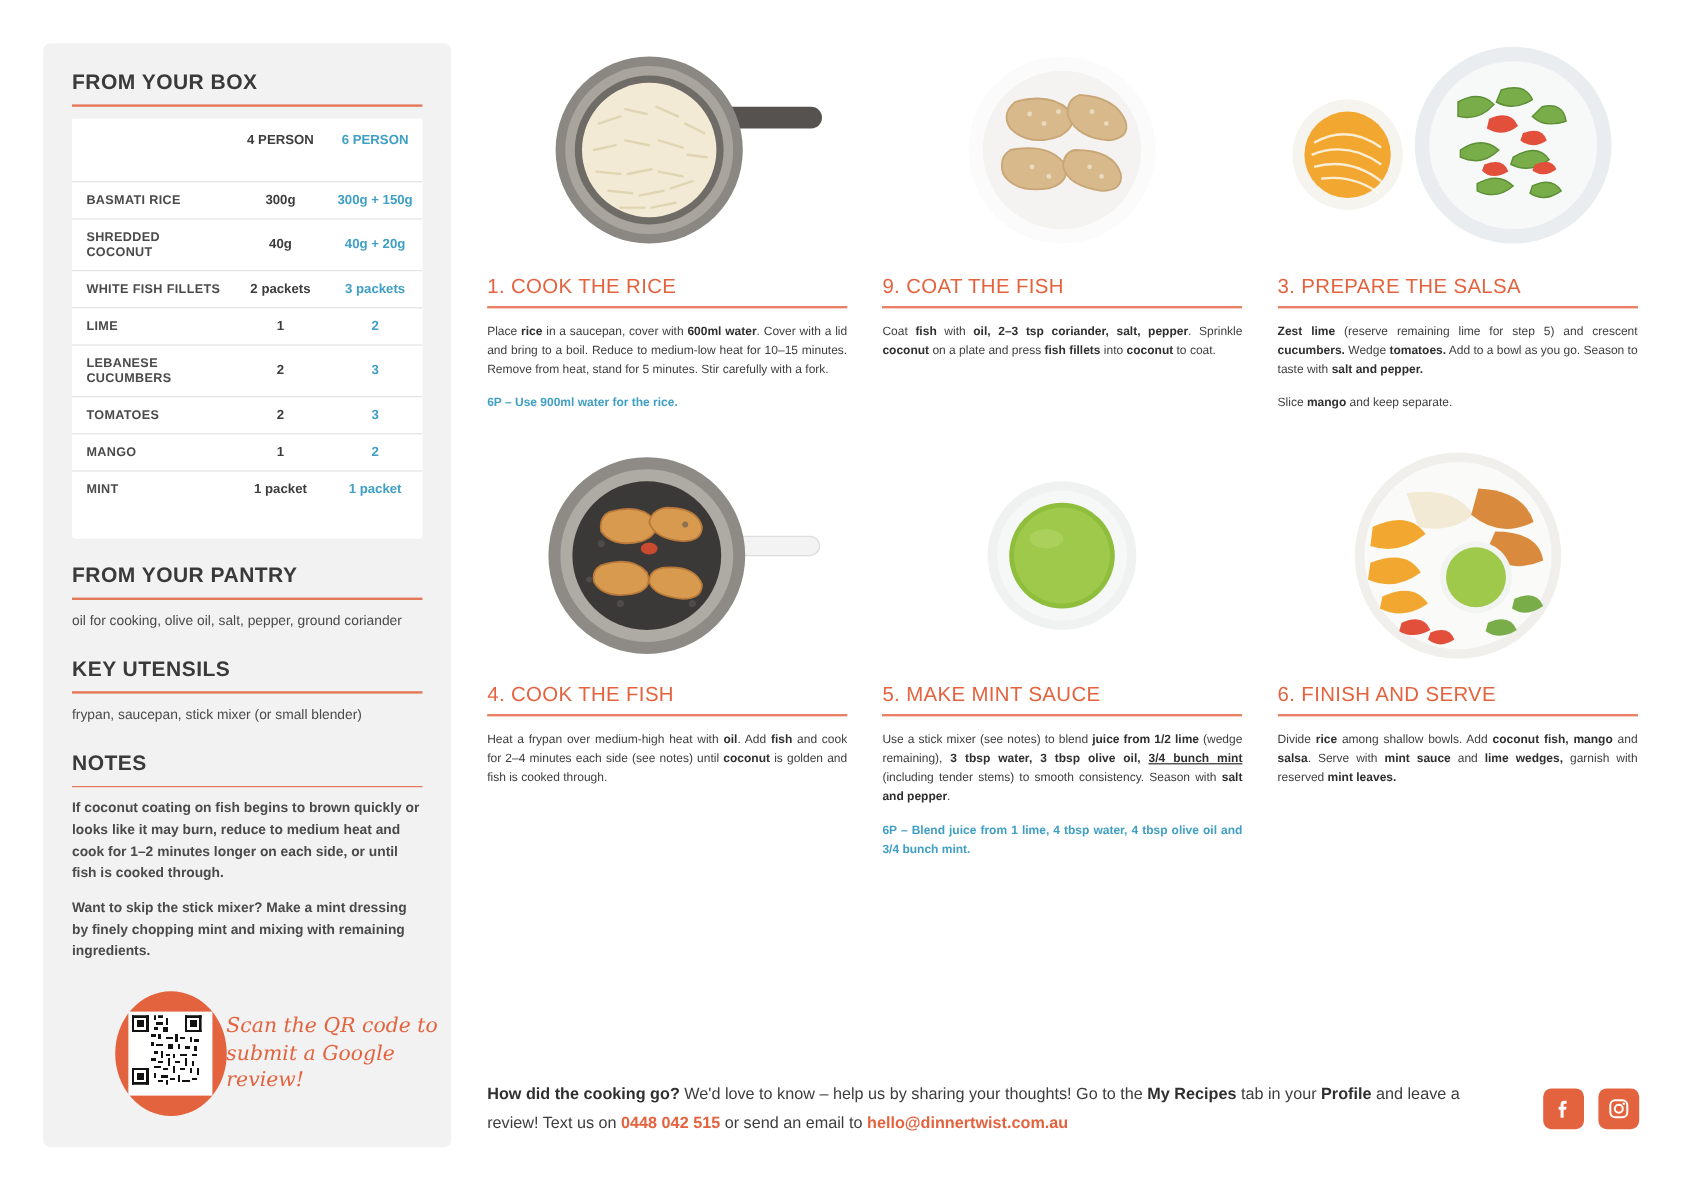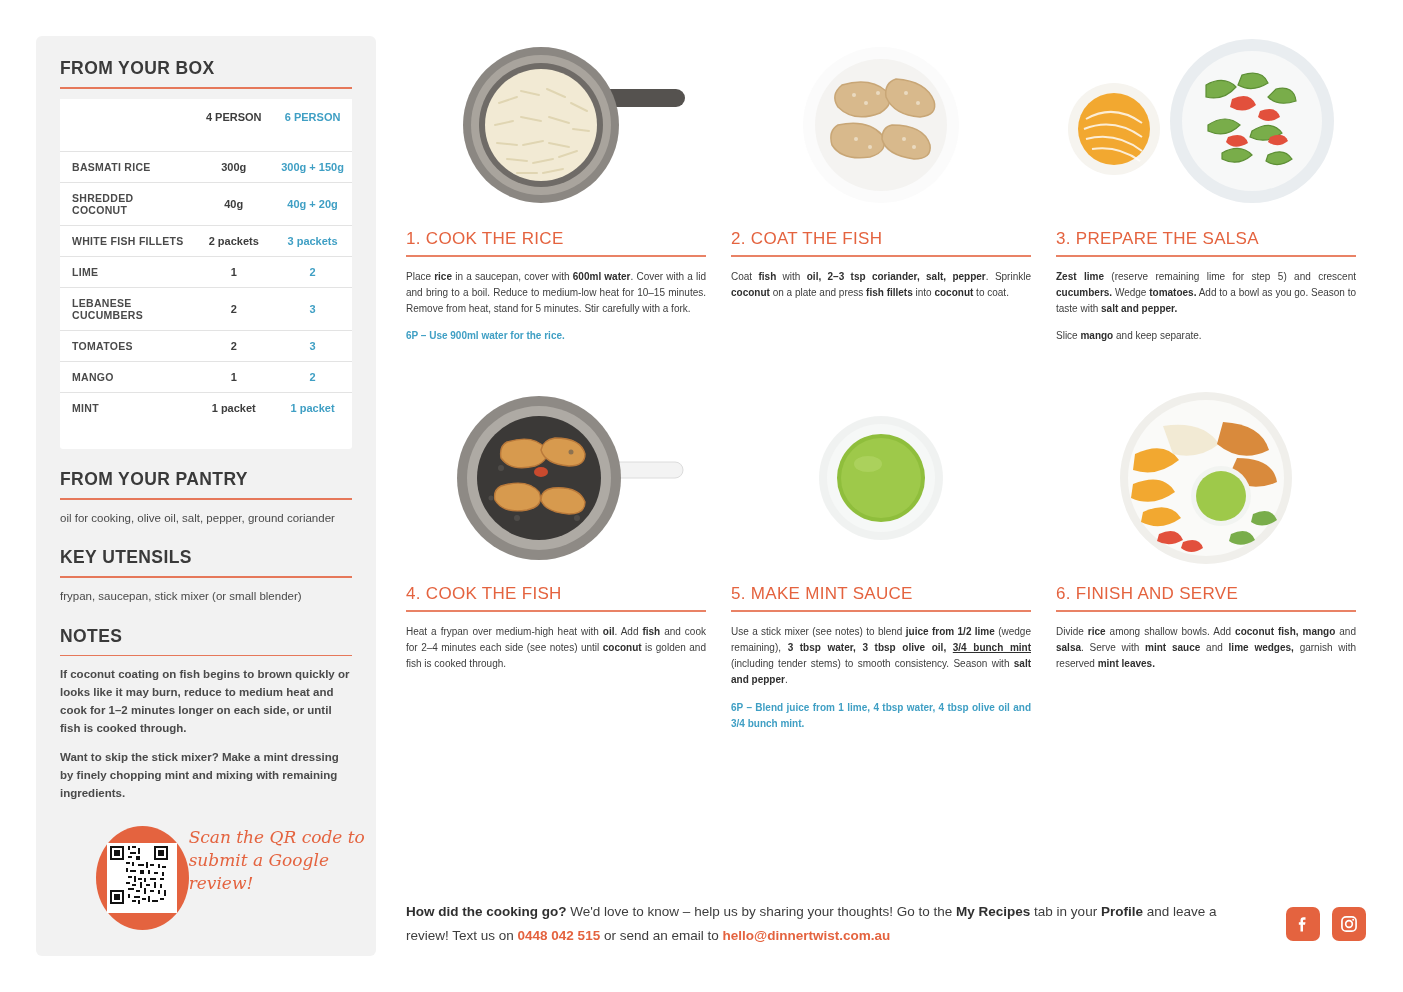--- a/index.html
+++ b/index.html
@@ -41,35 +41,35 @@
   .tbl th.c6{color:#3f9fc4;}
   .tbl tr:last-child td{border-bottom:none;}
   .tbl-wrap{background:#fff;border-radius:3px;padding-bottom:26px;}
 
   .sb-block{margin-top:20px;}
   .sb-body{font-size:11.5px;line-height:1.55;color:#4a4a4a;}
   .sb-body p{margin:0 0 12px 0;font-weight:bold;}
   .sb-body p:last-child{margin-bottom:0;}
 
   
-  .qr-area{position:absolute;left:60px;bottom:26px;display:flex;align-items:flex-start;}
+  .qr-area{position:absolute;left:60px;bottom:26px;display:flex;align-items:center;}
   .qr-circle{
     width:104px;height:104px;border-radius:50%;background:#e4633f;
     display:flex;align-items:center;justify-content:center;
   }
   .qr-box{width:64px;height:64px;background:#fff;padding:3px;}
   .qr-txt{
     font-size:17px;line-height:1.35;color:#e4633f;
     font-family:"DejaVu Serif", serif;font-style:italic;
   }
 
   
   .steps{
     position:absolute;left:406px;top:30px;width:960px;
-    display:grid;grid-template-columns:1fr 1fr 1fr;column-gap:28px;row-gap:0;gap:15px;
+    display:grid;grid-template-columns:1fr 1fr 1fr;column-gap:28px;row-gap:0;
   }
   .cell{width:300px;}
   .photo{height:185px;display:flex;align-items:center;justify-content:center;margin-bottom:14px;}
   .step-title{
     font-size:17px;color:#e4633f;font-weight:500;letter-spacing:.3px;
     margin:0 0 6px 0;
   }
   .step-rule{height:1.5px;background:#e4633f;opacity:.8;margin-bottom:12px;}
   .step-body{font-size:10px;line-height:1.62;color:#3d3d3d;text-align:justify;}
   .step-body p{margin:0 0 11px 0;}
@@ -311,21 +311,21 @@
               <circle cx="132" cy="60" r="2"></circle>
             <circle cx="160" cy="60" r="2"></circle>
               <circle cx="172" cy="70" r="2"></circle>
               <circle cx="110" cy="106" r="2"></circle>
             <circle cx="124" cy="114" r="2"></circle>
               <circle cx="158" cy="106" r="2"></circle>
               <circle cx="168" cy="114" r="2"></circle>
           </g>
         </svg>
       </div>
-      <div class="step-title">2. COAT THE FISH</div>
+      <div class="step-title">9. COAT THE FISH</div>
       <div class="step-rule"></div>
       <div class="step-body">
         <p>Coat <b>fish</b> with <b>oil, 2–3 tsp coriander, salt, pepper</b>. Sprinkle <b>coconut</b> on a plate and press <b>fish fillets</b> into <b>coconut</b> to coat.</p>
       </div>
     </div>
 
     <div class="cell">
       <div class="photo">
         <svg width="300" height="180" viewBox="0 0 300 180">
           <circle cx="58" cy="96" r="46" fill="#f6f4ef"></circle>

